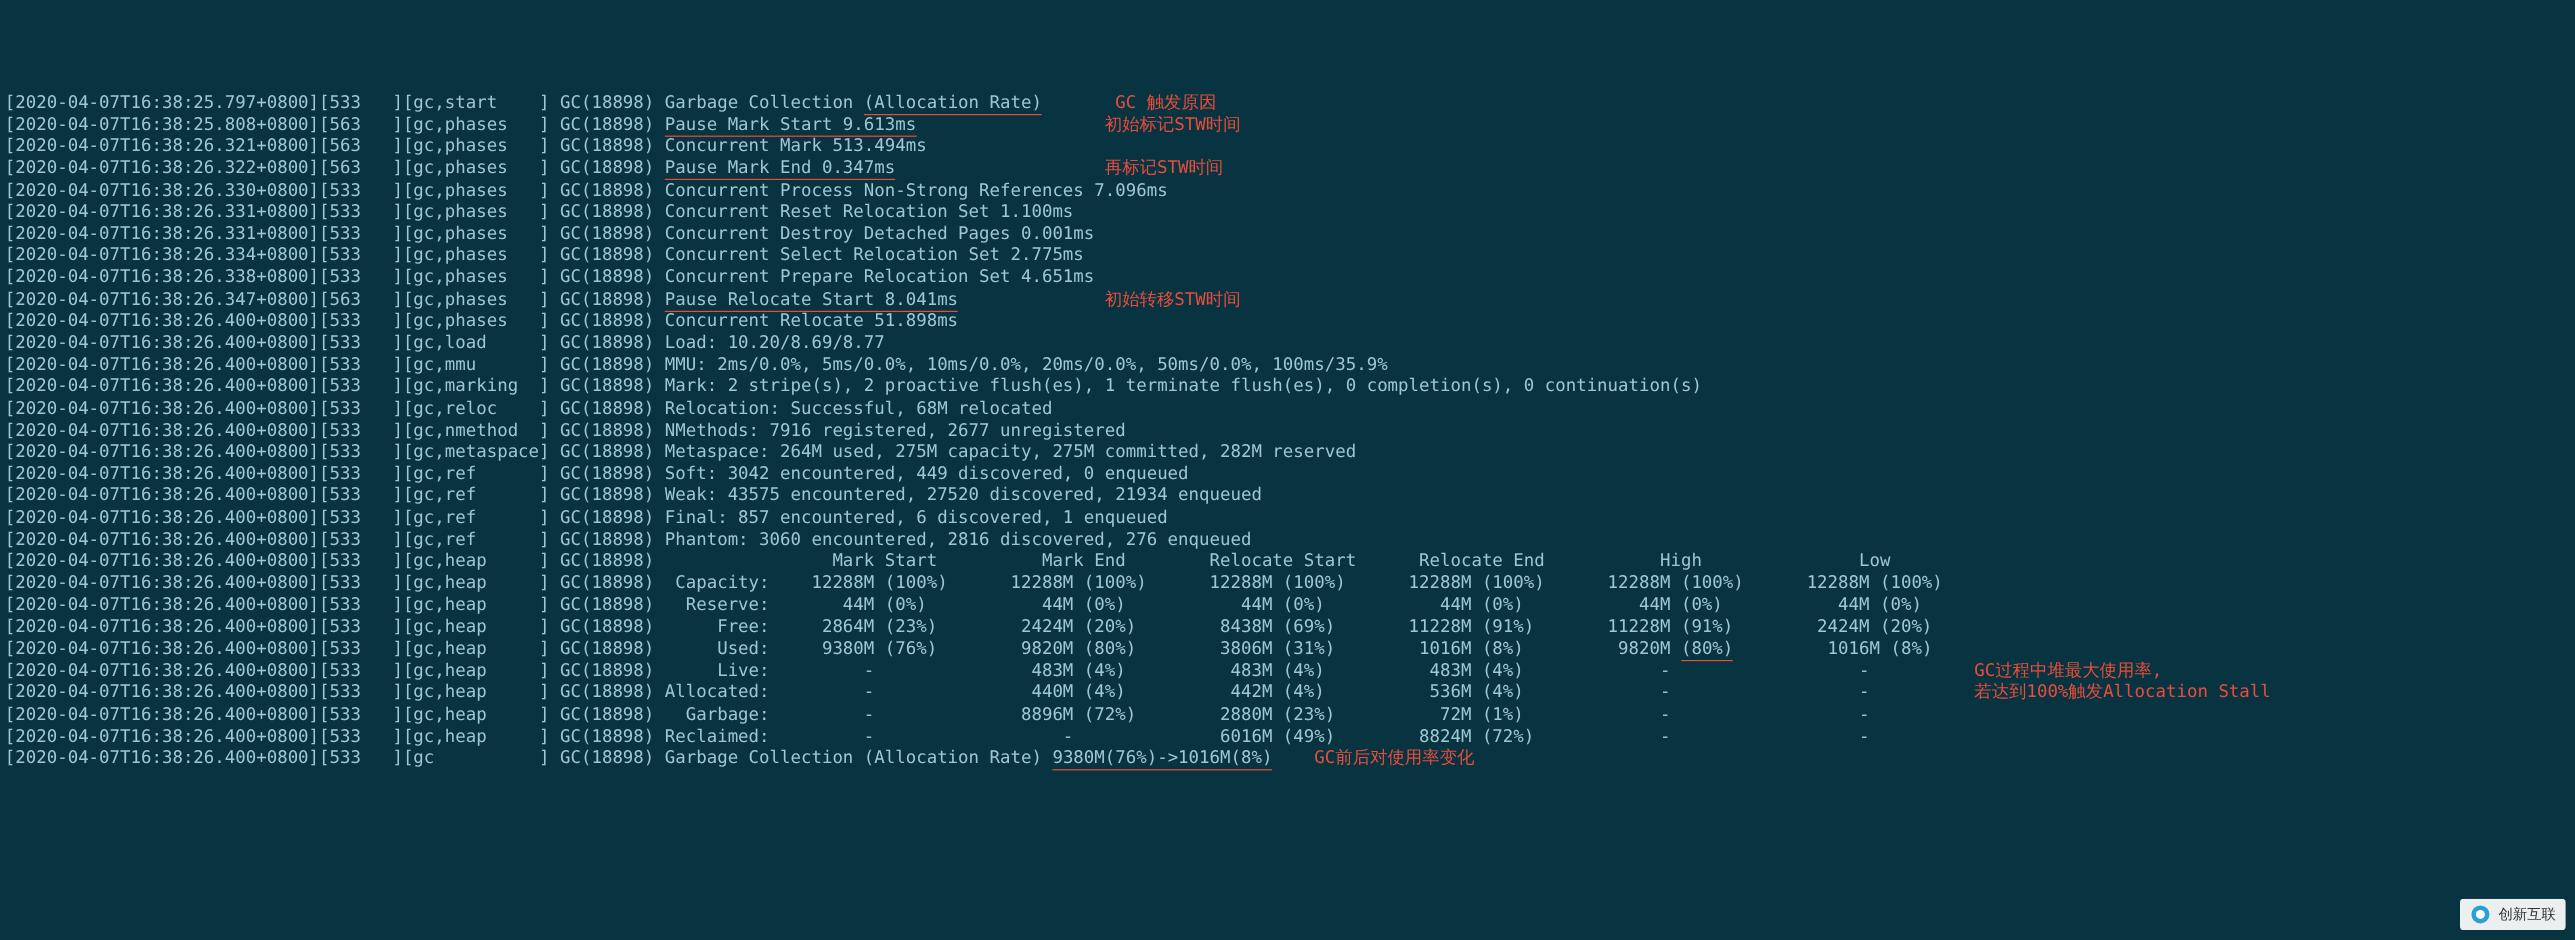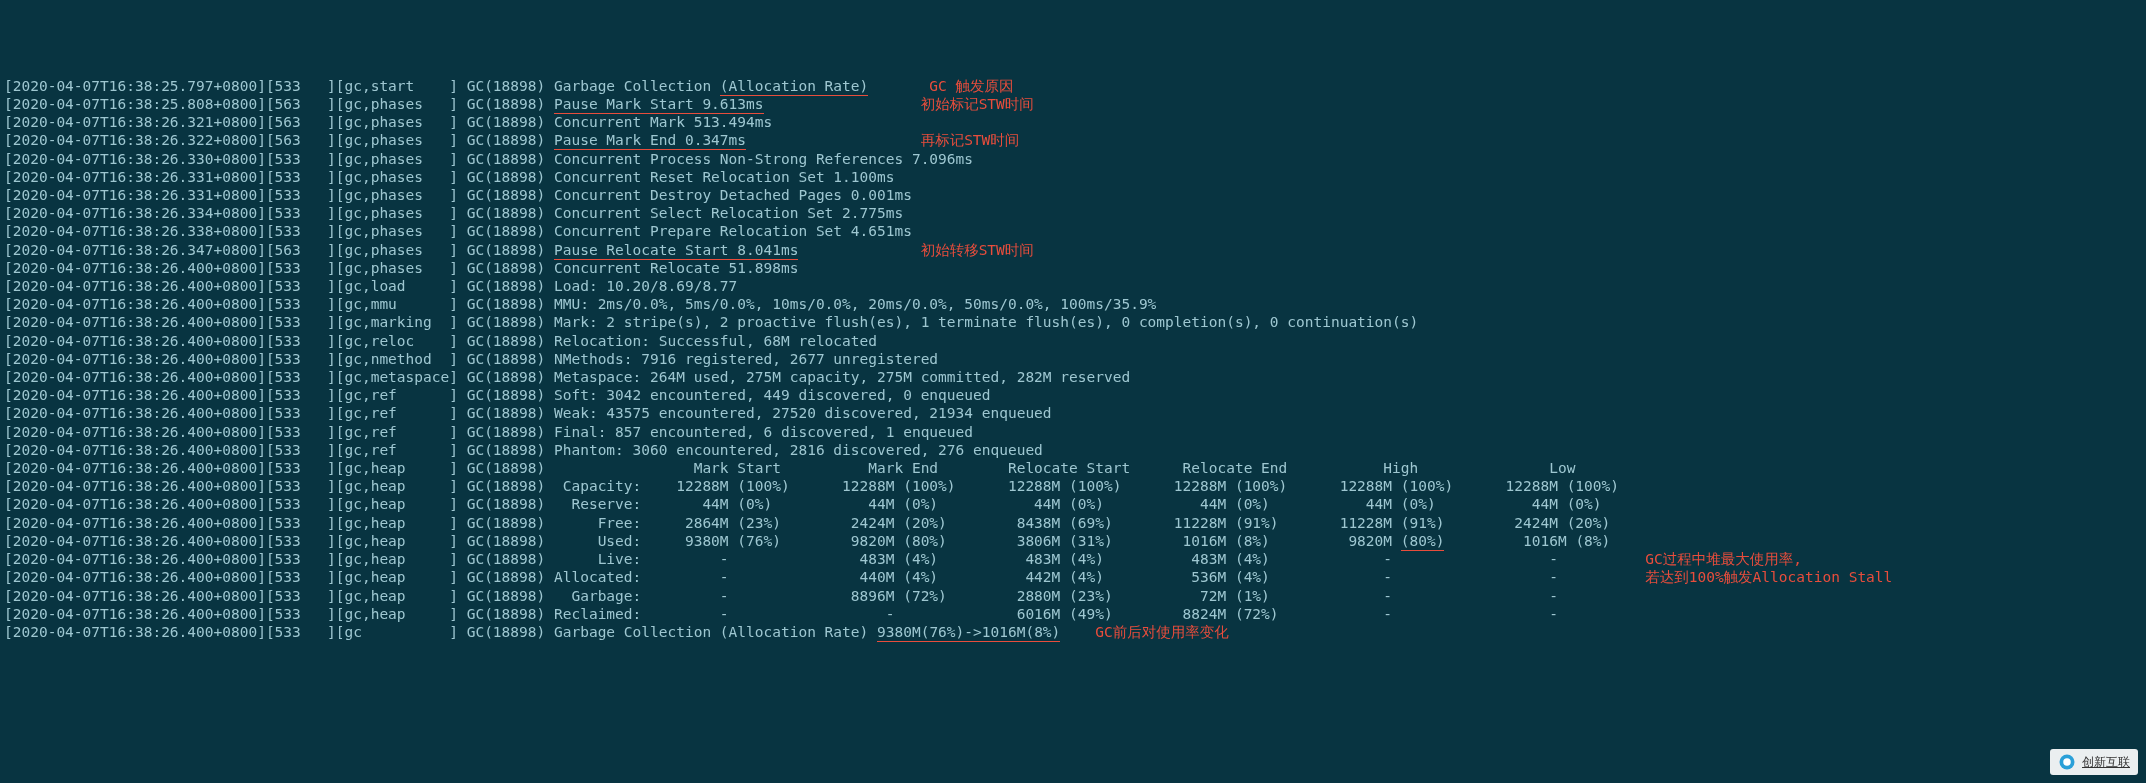--- a/index.html
+++ b/index.html
@@ -23,21 +23,20 @@
     bottom: 8px;
     background: rgba(255,255,255,0.92);
     color: #333;
     font-family: sans-serif;
     font-size: 12px;
     padding: 4px 8px;
     border-radius: 3px;
     display: flex;
     align-items: center;
     gap: 6px;
-    text-decoration: underline;
   }
   .watermark svg { width: 18px; height: 18px; }
 </style>
 </head>
 <body>
 
 
 
 <div id="log"><span class="line"><span>[2020-04-07T16:38:25.797+0800][533   ]</span><span>[gc,start    ]</span><span> GC(18898) </span><span>Garbage Collection </span><span class="ul">(Allocation Rate)</span><span></span><span class="ann">       GC 触发原因</span></span><span class="line"><span>[2020-04-07T16:38:25.808+0800][563   ]</span><span>[gc,phases   ]</span><span> GC(18898) </span><span class="ul">Pause Mark Start 9.613ms</span><span></span><span class="ann">                  初始标记STW时间</span></span><span class="line"><span>[2020-04-07T16:38:26.321+0800][563   ]</span><span>[gc,phases   ]</span><span> GC(18898) </span><span>Concurrent Mark 513.494ms</span></span><span class="line"><span>[2020-04-07T16:38:26.322+0800][563   ]</span><span>[gc,phases   ]</span><span> GC(18898) </span><span class="ul">Pause Mark End 0.347ms</span><span></span><span class="ann">                    再标记STW时间</span></span><span class="line"><span>[2020-04-07T16:38:26.330+0800][533   ]</span><span>[gc,phases   ]</span><span> GC(18898) </span><span>Concurrent Process Non-Strong References 7.096ms</span></span><span class="line"><span>[2020-04-07T16:38:26.331+0800][533   ]</span><span>[gc,phases   ]</span><span> GC(18898) </span><span>Concurrent Reset Relocation Set 1.100ms</span></span><span class="line"><span>[2020-04-07T16:38:26.331+0800][533   ]</span><span>[gc,phases   ]</span><span> GC(18898) </span><span>Concurrent Destroy Detached Pages 0.001ms</span></span><span class="line"><span>[2020-04-07T16:38:26.334+0800][533   ]</span><span>[gc,phases   ]</span><span> GC(18898) </span><span>Concurrent Select Relocation Set 2.775ms</span></span><span class="line"><span>[2020-04-07T16:38:26.338+0800][533   ]</span><span>[gc,phases   ]</span><span> GC(18898) </span><span>Concurrent Prepare Relocation Set 4.651ms</span></span><span class="line"><span>[2020-04-07T16:38:26.347+0800][563   ]</span><span>[gc,phases   ]</span><span> GC(18898) </span><span class="ul">Pause Relocate Start 8.041ms</span><span></span><span class="ann">              初始转移STW时间</span></span><span class="line"><span>[2020-04-07T16:38:26.400+0800][533   ]</span><span>[gc,phases   ]</span><span> GC(18898) </span><span>Concurrent Relocate 51.898ms</span></span><span class="line"><span>[2020-04-07T16:38:26.400+0800][533   ]</span><span>[gc,load     ]</span><span> GC(18898) </span><span>Load: 10.20/8.69/8.77</span></span><span class="line"><span>[2020-04-07T16:38:26.400+0800][533   ]</span><span>[gc,mmu      ]</span><span> GC(18898) </span><span>MMU: 2ms/0.0%, 5ms/0.0%, 10ms/0.0%, 20ms/0.0%, 50ms/0.0%, 100ms/35.9%</span></span><span class="line"><span>[2020-04-07T16:38:26.400+0800][533   ]</span><span>[gc,marking  ]</span><span> GC(18898) </span><span>Mark: 2 stripe(s), 2 proactive flush(es), 1 terminate flush(es), 0 completion(s), 0 continuation(s)</span></span><span class="line"><span>[2020-04-07T16:38:26.400+0800][533   ]</span><span>[gc,reloc    ]</span><span> GC(18898) </span><span>Relocation: Successful, 68M relocated</span></span><span class="line"><span>[2020-04-07T16:38:26.400+0800][533   ]</span><span>[gc,nmethod  ]</span><span> GC(18898) </span><span>NMethods: 7916 registered, 2677 unregistered</span></span><span class="line"><span>[2020-04-07T16:38:26.400+0800][533   ]</span><span>[gc,metaspace]</span><span> GC(18898) </span><span>Metaspace: 264M used, 275M capacity, 275M committed, 282M reserved</span></span><span class="line"><span>[2020-04-07T16:38:26.400+0800][533   ]</span><span>[gc,ref      ]</span><span> GC(18898) </span><span>Soft: 3042 encountered, 449 discovered, 0 enqueued</span></span><span class="line"><span>[2020-04-07T16:38:26.400+0800][533   ]</span><span>[gc,ref      ]</span><span> GC(18898) </span><span>Weak: 43575 encountered, 27520 discovered, 21934 enqueued</span></span><span class="line"><span>[2020-04-07T16:38:26.400+0800][533   ]</span><span>[gc,ref      ]</span><span> GC(18898) </span><span>Final: 857 encountered, 6 discovered, 1 enqueued</span></span><span class="line"><span>[2020-04-07T16:38:26.400+0800][533   ]</span><span>[gc,ref      ]</span><span> GC(18898) </span><span>Phantom: 3060 encountered, 2816 discovered, 276 enqueued</span></span><span class="line"><span>[2020-04-07T16:38:26.400+0800][533   ]</span><span>[gc,heap     ]</span><span> GC(18898) </span><span>                Mark Start          Mark End        Relocate Start      Relocate End           High               Low</span></span><span class="line"><span>[2020-04-07T16:38:26.400+0800][533   ]</span><span>[gc,heap     ]</span><span> GC(18898) </span><span> Capacity:    12288M (100%)      12288M (100%)      12288M (100%)      12288M (100%)      12288M (100%)      12288M (100%)</span></span><span class="line"><span>[2020-04-07T16:38:26.400+0800][533   ]</span><span>[gc,heap     ]</span><span> GC(18898) </span><span>  Reserve:       44M (0%)           44M (0%)           44M (0%)           44M (0%)           44M (0%)           44M (0%)</span></span><span class="line"><span>[2020-04-07T16:38:26.400+0800][533   ]</span><span>[gc,heap     ]</span><span> GC(18898) </span><span>     Free:     2864M (23%)        2424M (20%)        8438M (69%)       11228M (91%)       11228M (91%)        2424M (20%)</span></span><span class="line"><span>[2020-04-07T16:38:26.400+0800][533   ]</span><span>[gc,heap     ]</span><span> GC(18898) </span><span>     Used:     9380M (76%)        9820M (80%)        3806M (31%)        1016M (8%)         9820M </span><span class="ul">(80%)</span><span>         1016M (8%)</span></span><span class="line"><span>[2020-04-07T16:38:26.400+0800][533   ]</span><span>[gc,heap     ]</span><span> GC(18898) </span><span>     Live:         -               483M (4%)          483M (4%)          483M (4%)             -                  -</span><span class="ann">          GC过程中堆最大使用率,</span></span><span class="line"><span>[2020-04-07T16:38:26.400+0800][533   ]</span><span>[gc,heap     ]</span><span> GC(18898) </span><span>Allocated:         -               440M (4%)          442M (4%)          536M (4%)             -                  -</span><span class="ann">          若达到100%触发Allocation Stall</span></span><span class="line"><span>[2020-04-07T16:38:26.400+0800][533   ]</span><span>[gc,heap     ]</span><span> GC(18898) </span><span>  Garbage:         -              8896M (72%)        2880M (23%)          72M (1%)             -                  -</span></span><span class="line"><span>[2020-04-07T16:38:26.400+0800][533   ]</span><span>[gc,heap     ]</span><span> GC(18898) </span><span>Reclaimed:         -                  -              6016M (49%)        8824M (72%)            -                  -</span></span><span class="line"><span>[2020-04-07T16:38:26.400+0800][533   ]</span><span>[gc          ]</span><span> GC(18898) </span><span>Garbage Collection (Allocation Rate) </span><span class="ul">9380M(76%)-&gt;1016M(8%)</span><span></span><span class="ann">    GC前后对使用率变化</span></span></div>
 

